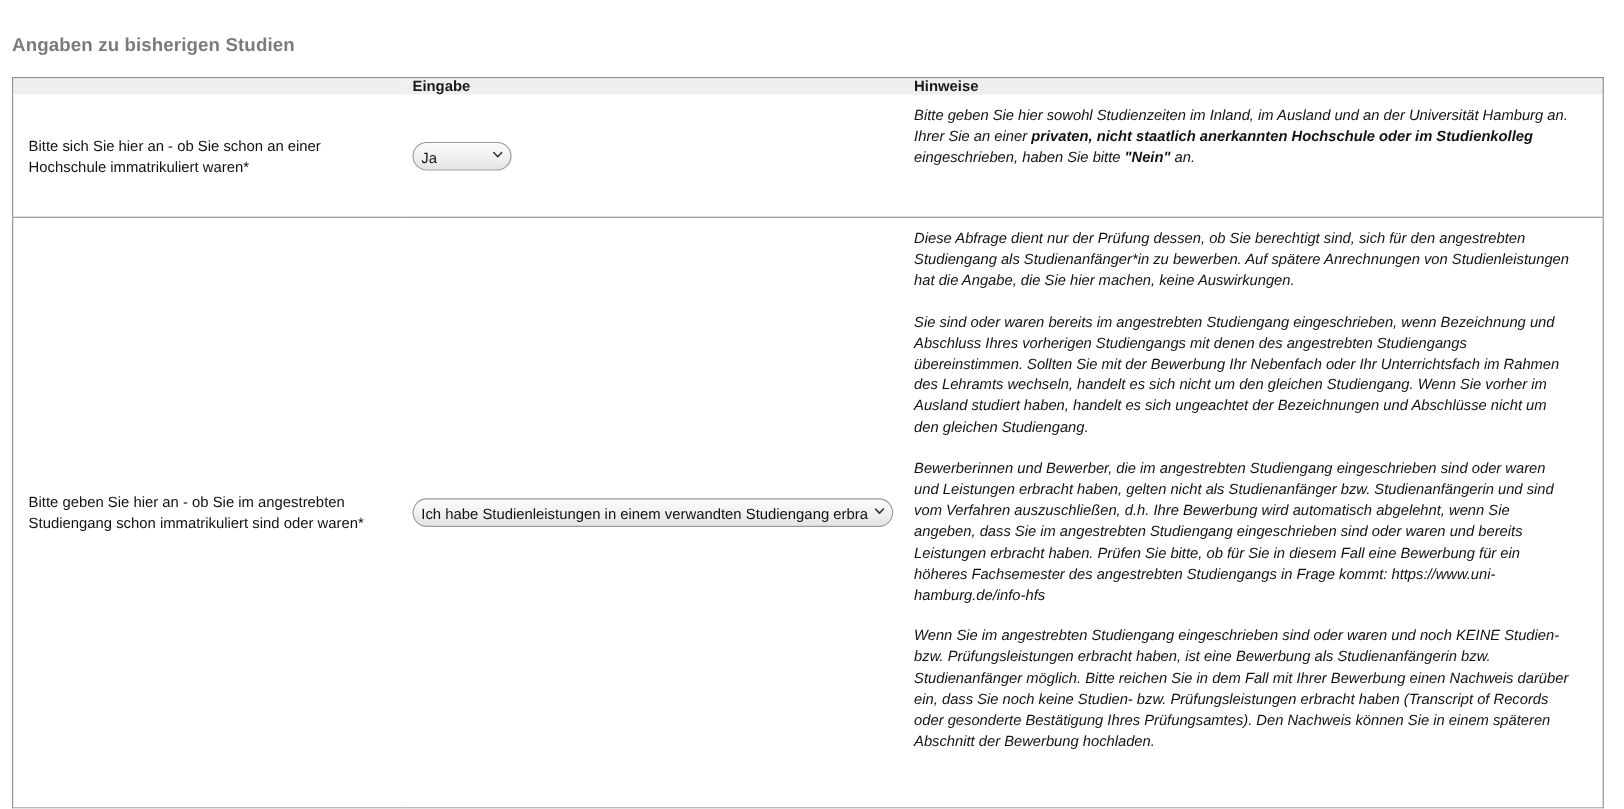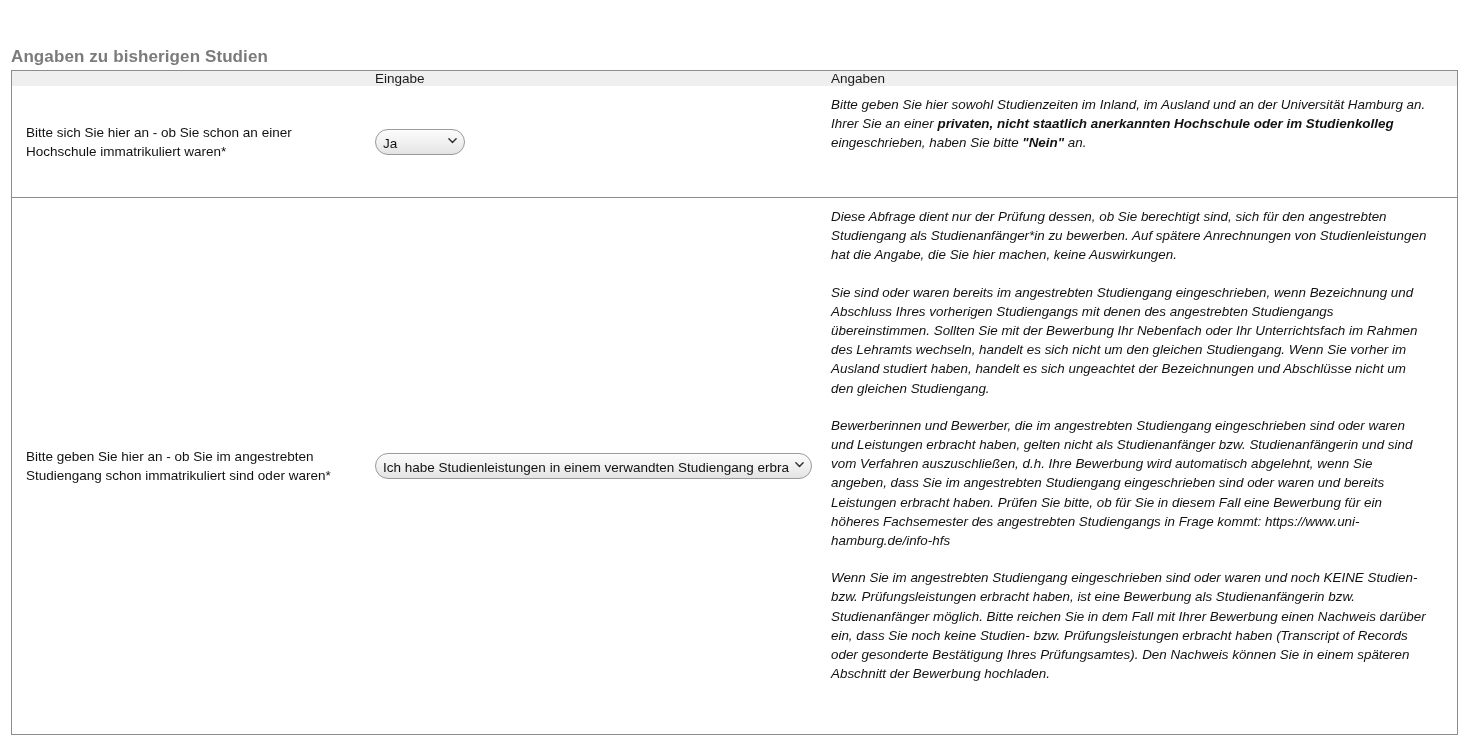--- a/index.html
+++ b/index.html
@@ -15,21 +15,21 @@
     overflow: hidden;
   }
   .page {
     position: relative;
     width: 1476px;
     height: 735px;
   }
   .section-title {
     position: absolute;
     left: 11px;
-    top: 47px;
+    top: 31px;
     font-size: 17px;
     font-weight: bold;
     color: #7b7b7b;
     letter-spacing: 0.1px;
     white-space: nowrap;
   }
   .form-table {
     position: absolute;
     left: 11px;
     top: 70px;
@@ -46,21 +46,21 @@
     vertical-align: top;
     text-align: left;
   }
   thead tr {
     background: #efefef;
   }
   thead th {
     border-bottom: 1px solid #8d8d8d;
     height: 14px;
     font-size: 13.5px;
-    font-weight: normal;
+    font-weight: bold;
     color: #1b1b1b;
     padding: 0 0 0 0;
     vertical-align: middle;
   }
   th.col-label { width: 352px; }
   th.col-input { width: 445px; padding-left: 11px; }
   th.col-hints { width: 626px; padding-left: 11px; }
 
   tbody tr.data-row + tr.data-row td {
     border-top: 1px solid #8d8d8d;
@@ -143,21 +143,21 @@
 
 <div class="page">
 
   <div class="section-title">Angaben zu bisherigen Studien</div>
 
   <table class="form-table">
     <thead>
       <tr>
         <th class="col-label"></th>
         <th class="col-input">Eingabe</th>
-        <th class="col-hints">Angaben</th>
+        <th class="col-hints">Hinweise</th>
       </tr>
     </thead>
     <tbody>
 
       <tr class="data-row row-1">
         <td class="cell-label">Bitte sich Sie hier an - ob Sie schon an einer Hochschule immatrikuliert waren*</td>
         <td class="cell-input">
           <span class="select-wrap">
             <select class="ui-select sel-small">
                 <option value="Ja">Ja</option>

